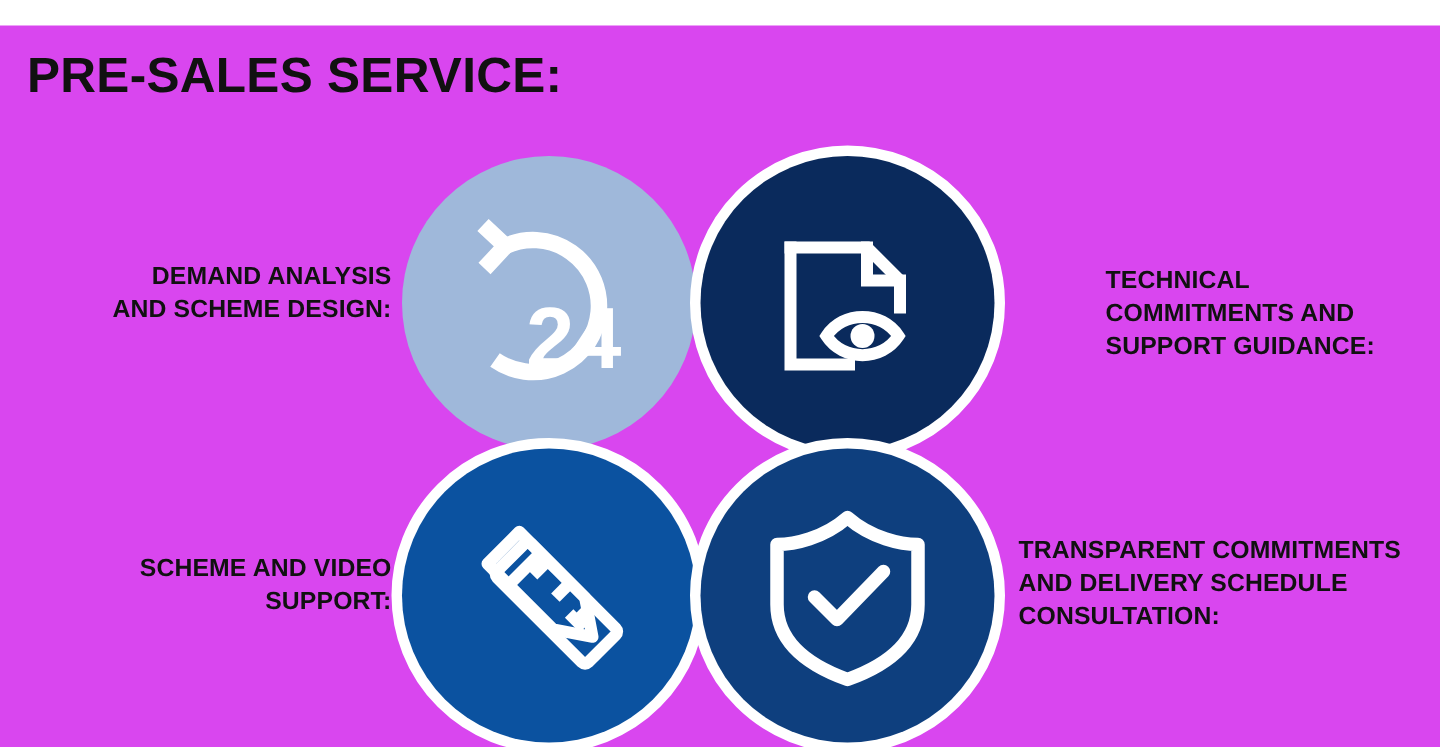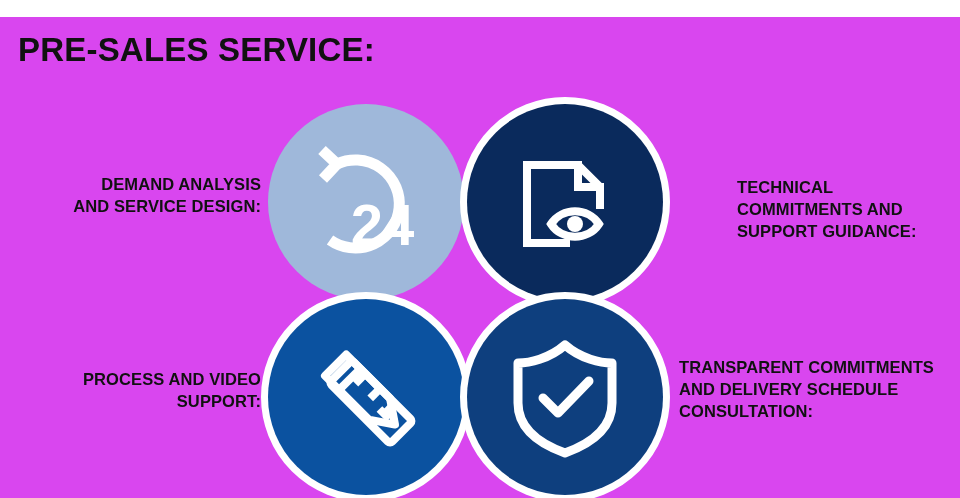--- a/index.html
+++ b/index.html
@@ -140,31 +140,31 @@
                    C 529 346 549 342 565 328 Z"></path>
           <path d="M 543 381 L 558 396 L 589 364"></path>
         </g>
       </g>
 
     </svg>
   </div>
 
   <div class="label label-left" id="label-demand">
     <span>DEMAND ANALYSIS</span>
-    <span>AND SERVICE DESIGN:</span>
+    <span>AND SCHEME DESIGN:</span>
   </div>
 
   <div class="label label-right" id="label-technical">
     <span>TECHNICAL</span>
     <span>COMMITMENTS AND</span>
     <span>SUPPORT GUIDANCE:</span>
   </div>
 
   <div class="label label-left" id="label-sample">
-    <span>PROCESS AND VIDEO</span>
+    <span>SCHEME AND VIDEO</span>
     <span>SUPPORT:</span>
   </div>
 
   <div class="label label-right" id="label-transparent">
     <span>TRANSPARENT COMMITMENTS</span>
     <span>AND DELIVERY SCHEDULE</span>
     <span>CONSULTATION:</span>
   </div>
 
 </div>

